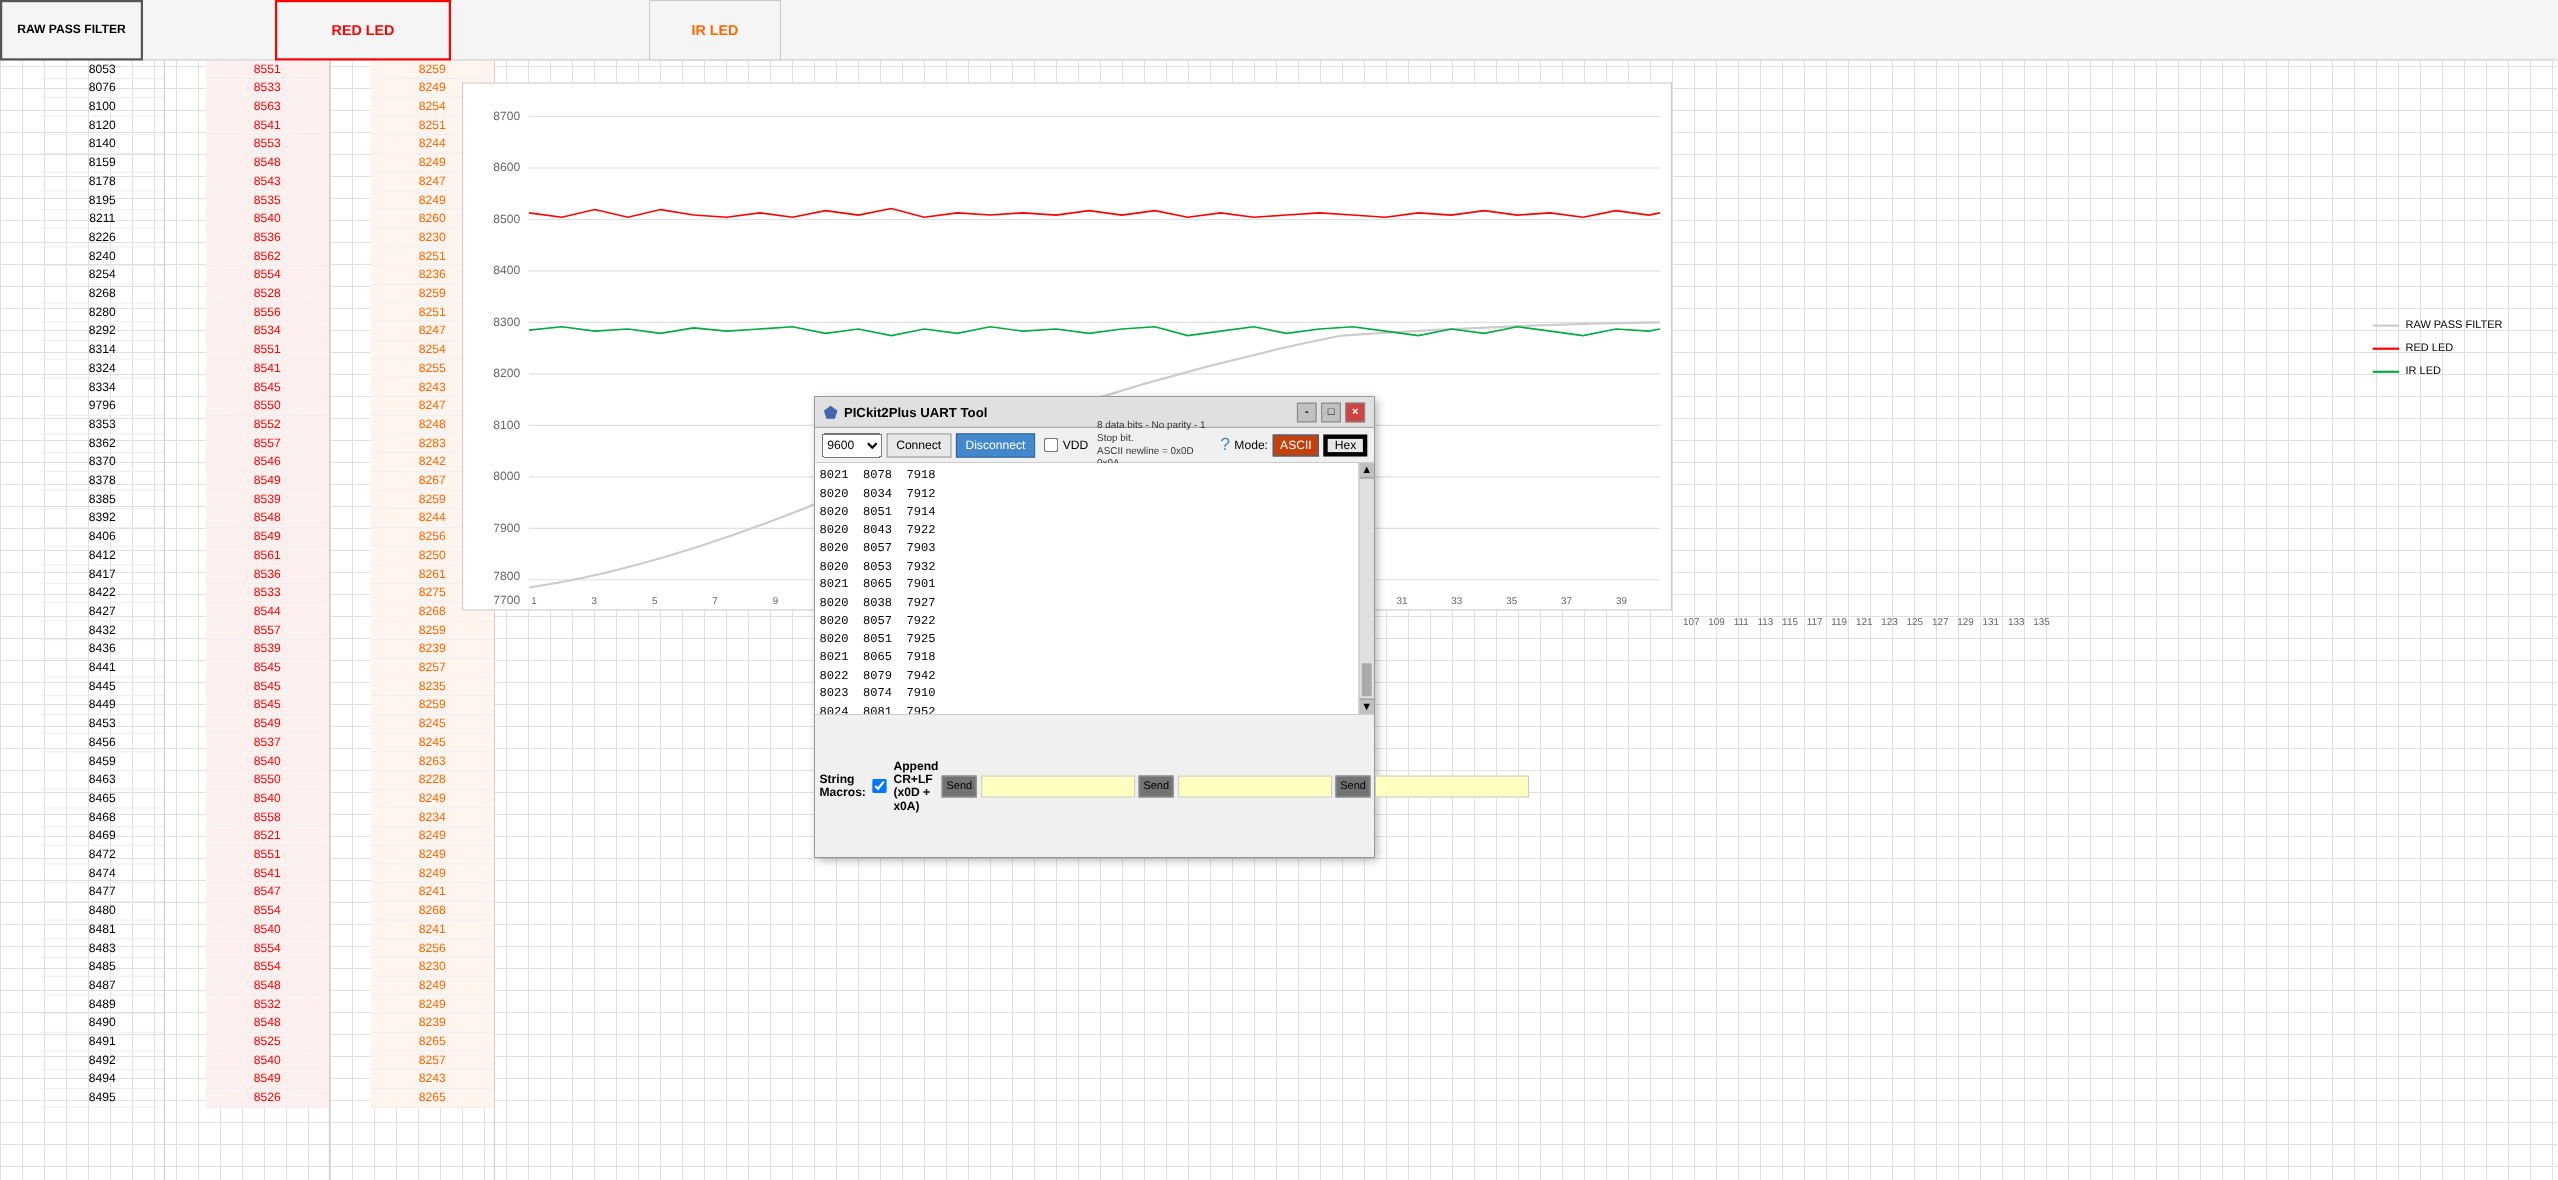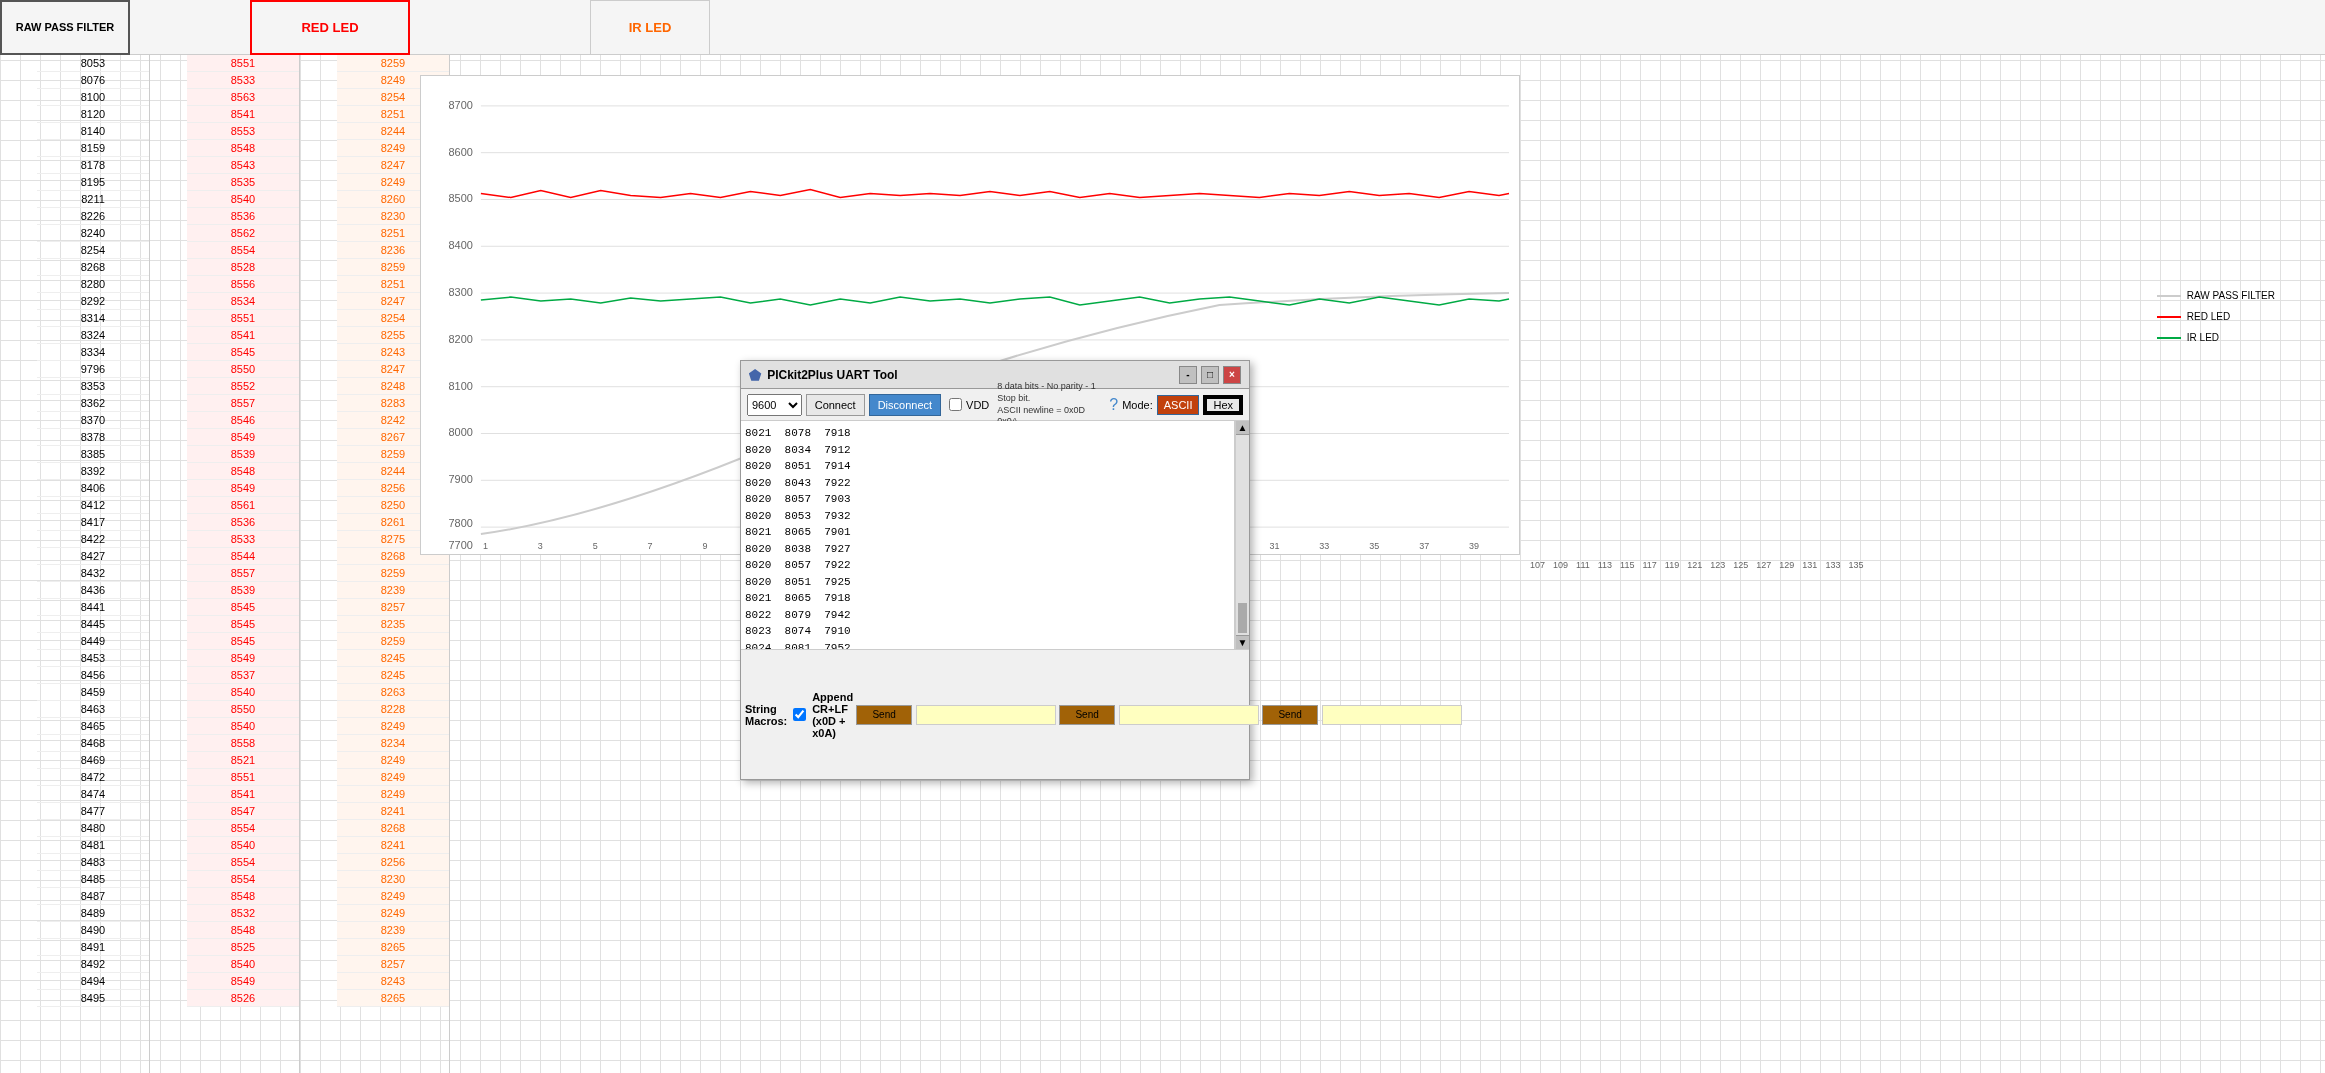--- a/index.html
+++ b/index.html
@@ -328,24 +328,24 @@
       gap: 6px;
     }
 
     .macro-row {
       display: flex;
       align-items: center;
       gap: 4px;
     }
 
     .macro-send-btn {
-      width: 56px;
+      width: 32px;
       height: 20px;
       font-size: 10px;
-      background: #a16207;
+      background: #737373;
       border: 1px solid #999;
       cursor: pointer;
     }
 
     .macro-input {
       flex: 1;
       height: 20px;
       font-size: 10px;
       background: #ffffc0;
       border: 1px solid #ccc;

